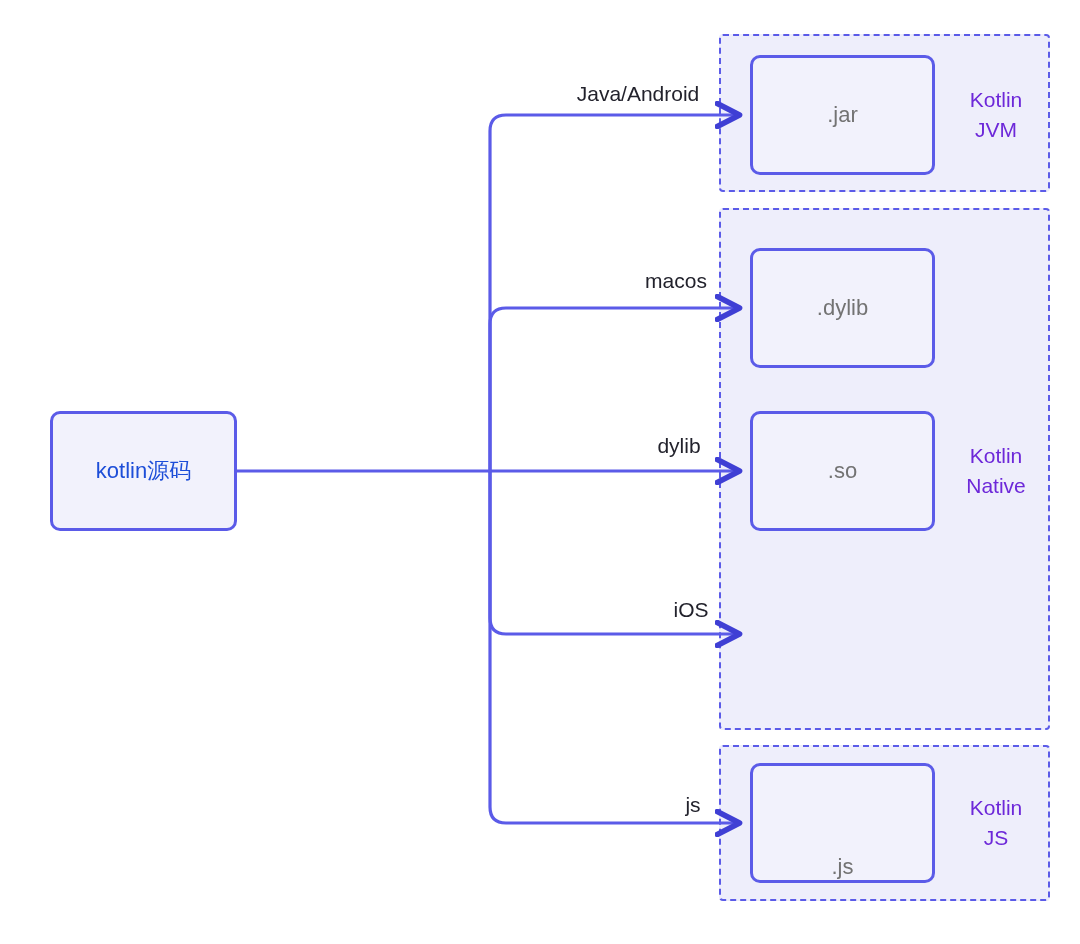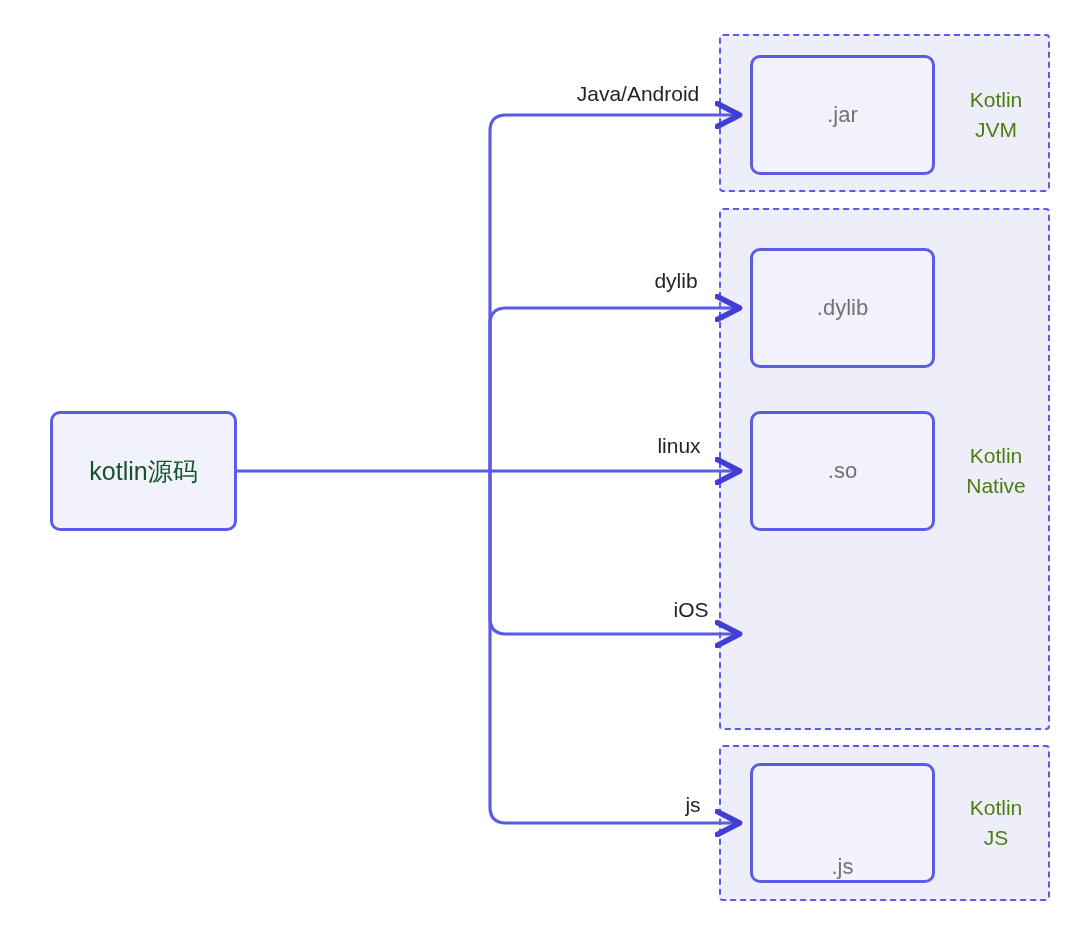--- a/index.html
+++ b/index.html
@@ -30,21 +30,21 @@
   }
   .group-box {
     position: absolute;
     box-sizing: border-box;
     border: 2px dashed #5b5be8;
     background: #eeeefb;
     border-radius: 4px;
   }
   .group-label {
     position: absolute;
-    color: #4d7c0f;
+    color: #6d28d9;
     font-size: 21px;
     line-height: 30px;
     text-align: center;
     white-space: pre-line;
   }
   .node-box {
     position: absolute;
     box-sizing: border-box;
     border: 3px solid #5b5be8;
     background: #f2f2fc;
@@ -57,22 +57,22 @@
   }
   .source-node {
     position: absolute;
     box-sizing: border-box;
     border: 3px solid #5b5be8;
     background: #f2f2fc;
     border-radius: 10px;
     display: flex;
     align-items: center;
     justify-content: center;
-    color: #14532d;
-    font-size: 25px;
+    color: #1d4ed8;
+    font-size: 22px;
   }
   .edge-label {
     position: absolute;
     color: #22222c;
     font-size: 21px;
     white-space: nowrap;
     text-align: center;
     transform: translateX(-50%);
   }
 </style>
@@ -105,23 +105,23 @@
       <path d="M 478 471 L 727 471" marker-end="url(#arrowhead)"></path>
 
       <path d="M 478 471 L 478 618 Q 478 634 494 634 L 727 634" marker-end="url(#arrowhead)"></path>
 
       <path d="M 478 471 L 478 807 Q 478 823 494 823 L 727 823" marker-end="url(#arrowhead)"></path>
     </g>
   </svg>
 
   <div class="edge-label" style="left:626px; top:82px;">Java/Android</div>
 
-  <div class="edge-label" style="left:664px; top:269px;">dylib</div>
+  <div class="edge-label" style="left:664px; top:269px;">macos</div>
 
-  <div class="edge-label" style="left:667px; top:434px;">linux</div>
+  <div class="edge-label" style="left:667px; top:434px;">dylib</div>
 
   <div class="edge-label" style="left:679px; top:598px;text-align:center;">iOS</div>
 
   <div class="edge-label" style="left:681px; top:793px;">js</div>
 
   <div class="source-node" style="left:38px; top:411px; width:187px; height:120px;">
     <span>kotlin源码</span>
   </div>
 
   <div class="node-box" style="left:738px; top:55px; width:185px; height:120px;">

